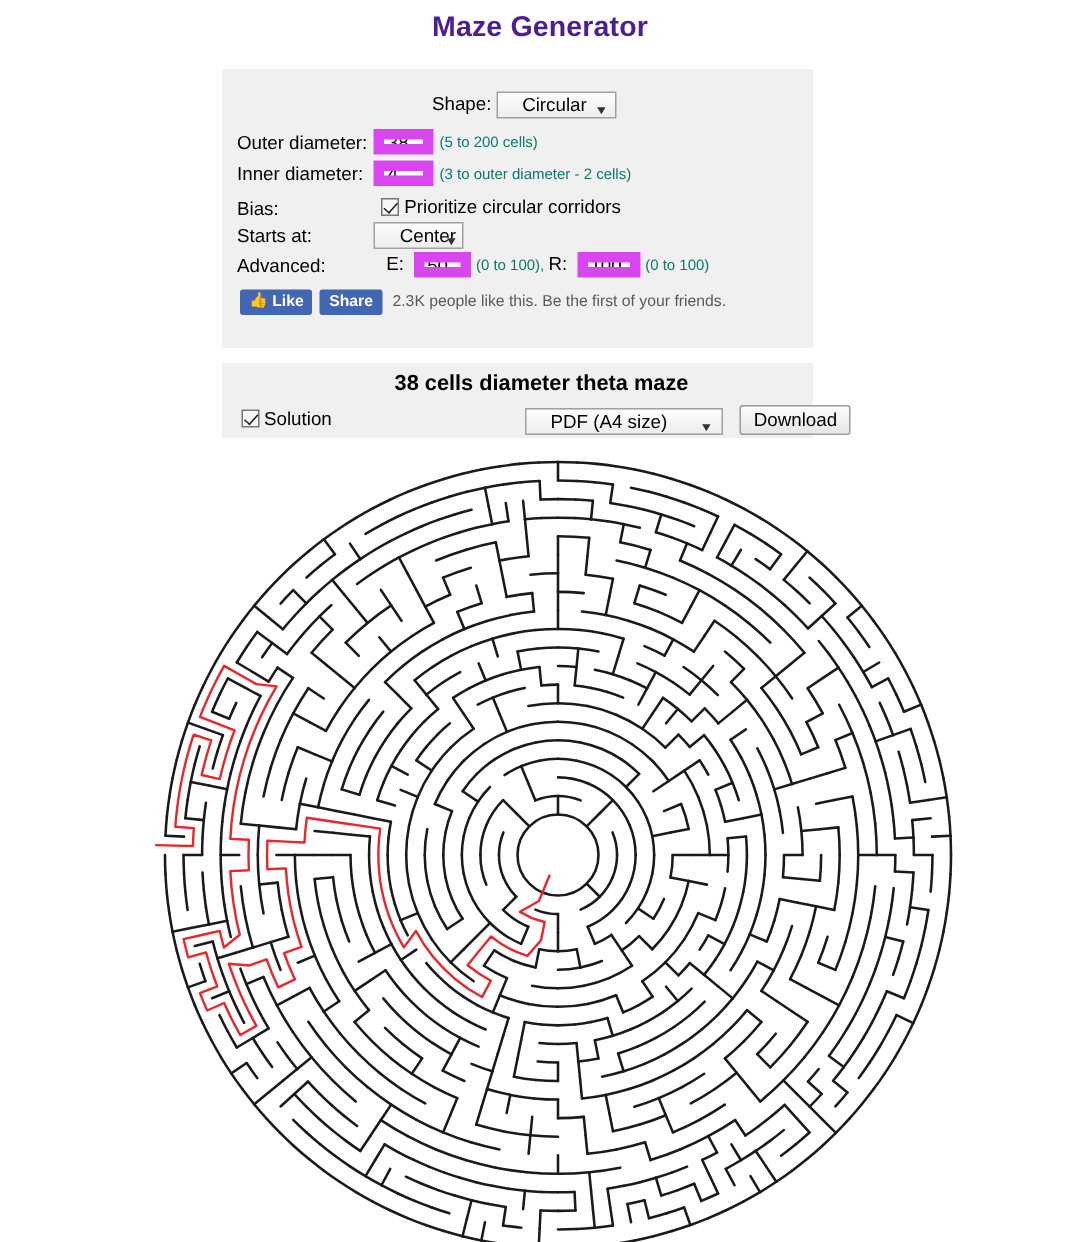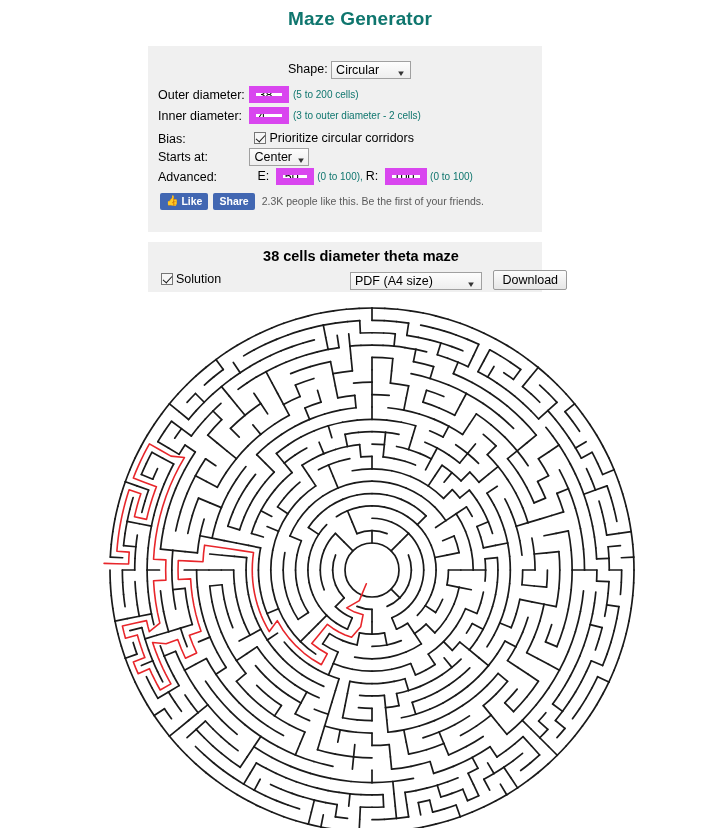--- a/index.html
+++ b/index.html
@@ -19,21 +19,21 @@
   }
   
   .page-title {
     position: absolute;
     top: 8px;
     left: 0;
     width: 720px;
     text-align: center;
     font-size: 19px;
     font-weight: bold;
-    color: #0f766e;
+    color: #4c1d95;
     letter-spacing: 0.1px;
   }
   
   .panel {
     position: absolute;
     background: #f0f0f0;
     box-sizing: border-box;
   }
   #settings-panel {
     left: 148px;
@@ -76,21 +76,21 @@
     vertical-align: middle;
   }
   .sel {
     display: inline-block;
     box-sizing: border-box;
     border: 1px solid #a0a0a0;
     background: linear-gradient(#fdfdfd, #eeeeee);
     font-size: 12.5px;
     height: 18px;
     line-height: 16px;
-    padding: 0 4px;
+    padding: 0 16px;
     vertical-align: middle;
     position: relative;
     color: #000;
   }
   .sel .caret {
     display: inline-block;
     font-size: 8px;
     transform: scaleX(1.2);
     vertical-align: middle;
     margin-left: 4px;

